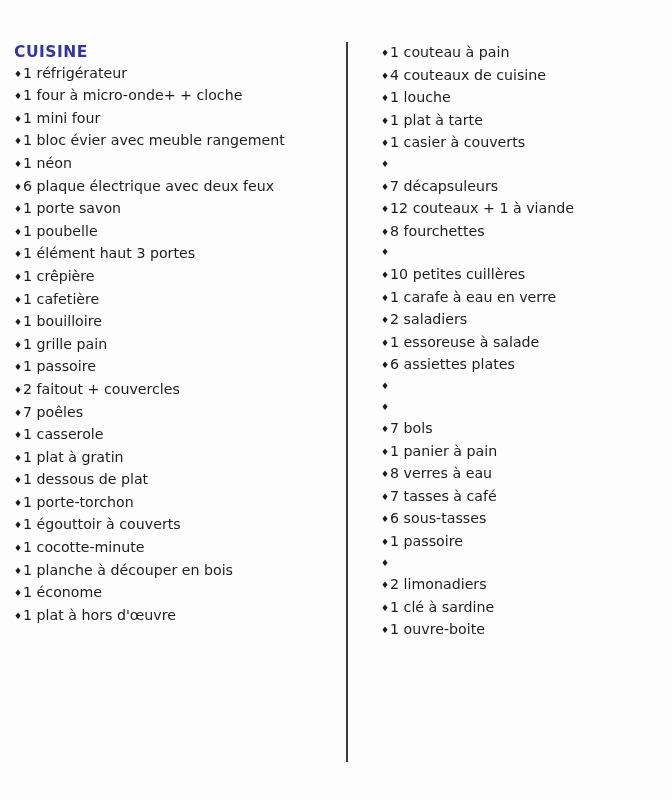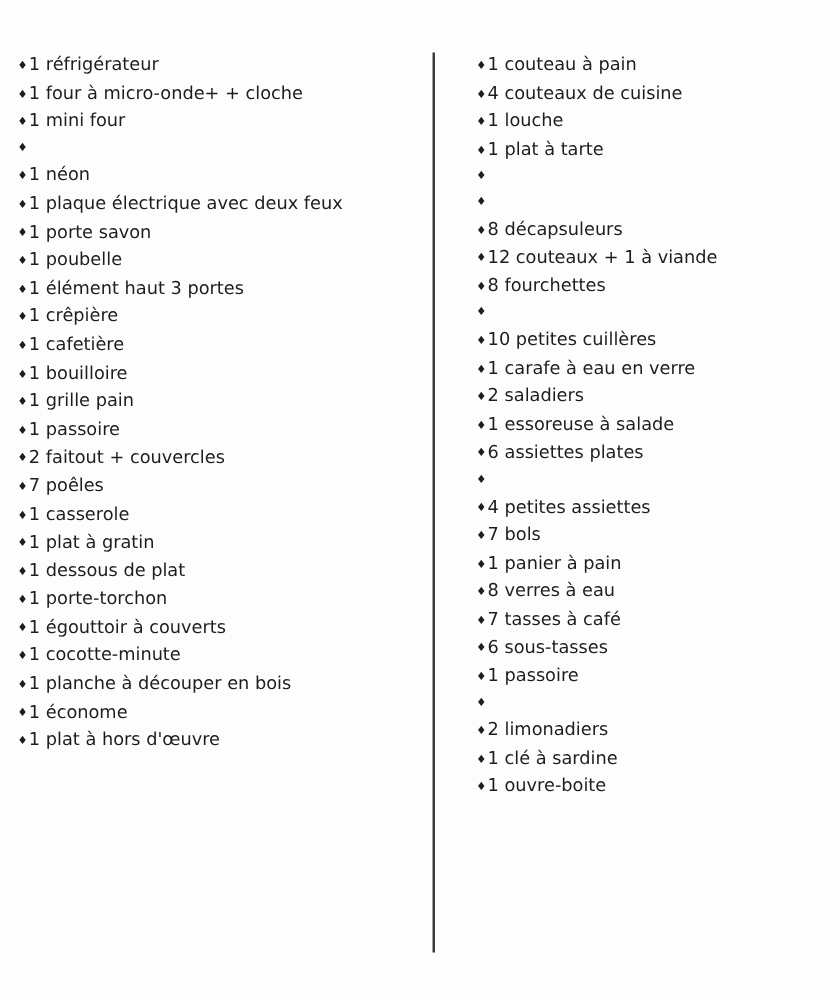--- a/index.html
+++ b/index.html
@@ -51,43 +51,45 @@
     height: 720px;
     background: var(--divider-color, #3c3c3c);
   }
 </style>
 </head>
 <body>
 
 <div class="page" style="--title-color: #3333a8; --text-color: #1d1d1d; --divider-color: #3c3c3c; --bg: #fdfdfd;">
 
   <div class="col col-left">
+    <div class="page-title">CUISINE</div>
     <div>
         <div class="item">
           <span class="bullet">♦</span>
           <span>1 réfrigérateur</span>
         </div>
         <div class="item">
           <span class="bullet">♦</span>
           <span>1 four à micro-onde+ + cloche</span>
         </div>
         <div class="item">
           <span class="bullet">♦</span>
           <span>1 mini four</span>
         </div>
         <div class="item">
           <span class="bullet">♦</span>
+          <span>1 bloc évier avec meuble rangement</span>
         </div>
         <div class="item">
           <span class="bullet">♦</span>
           <span>1 néon</span>
         </div>
         <div class="item">
           <span class="bullet">♦</span>
-          <span>1 plaque électrique avec deux feux</span>
+          <span>6 plaque électrique avec deux feux</span>
         </div>
         <div class="item">
           <span class="bullet">♦</span>
           <span>1 porte savon</span>
         </div>
         <div class="item">
           <span class="bullet">♦</span>
           <span>1 poubelle</span>
         </div>
         <div class="item">
@@ -176,27 +178,28 @@
         <div class="item">
           <span class="bullet">♦</span>
           <span>1 louche</span>
         </div>
         <div class="item">
           <span class="bullet">♦</span>
           <span>1 plat à tarte</span>
         </div>
         <div class="item">
           <span class="bullet">♦</span>
-        </div>
-        <div class="item">
-          <span class="bullet">♦</span>
-        </div>
-        <div class="item">
-          <span class="bullet">♦</span>
-          <span>8 décapsuleurs</span>
+          <span>1 casier à couverts</span>
+        </div>
+        <div class="item">
+          <span class="bullet">♦</span>
+        </div>
+        <div class="item">
+          <span class="bullet">♦</span>
+          <span>7 décapsuleurs</span>
         </div>
         <div class="item">
           <span class="bullet">♦</span>
           <span>12 couteaux + 1 à viande</span>
         </div>
         <div class="item">
           <span class="bullet">♦</span>
           <span>8 fourchettes</span>
         </div>
         <div class="item">
@@ -220,21 +223,20 @@
         </div>
         <div class="item">
           <span class="bullet">♦</span>
           <span>6 assiettes plates</span>
         </div>
         <div class="item">
           <span class="bullet">♦</span>
         </div>
         <div class="item">
           <span class="bullet">♦</span>
-          <span>4 petites assiettes</span>
         </div>
         <div class="item">
           <span class="bullet">♦</span>
           <span>7 bols</span>
         </div>
         <div class="item">
           <span class="bullet">♦</span>
           <span>1 panier à pain</span>
         </div>
         <div class="item">

